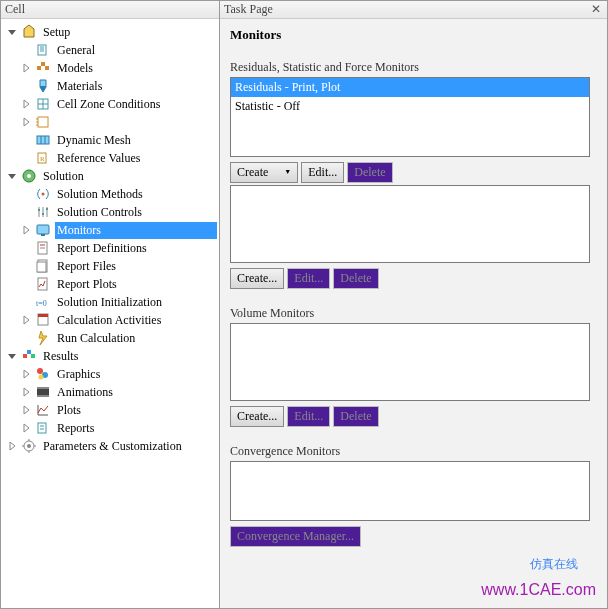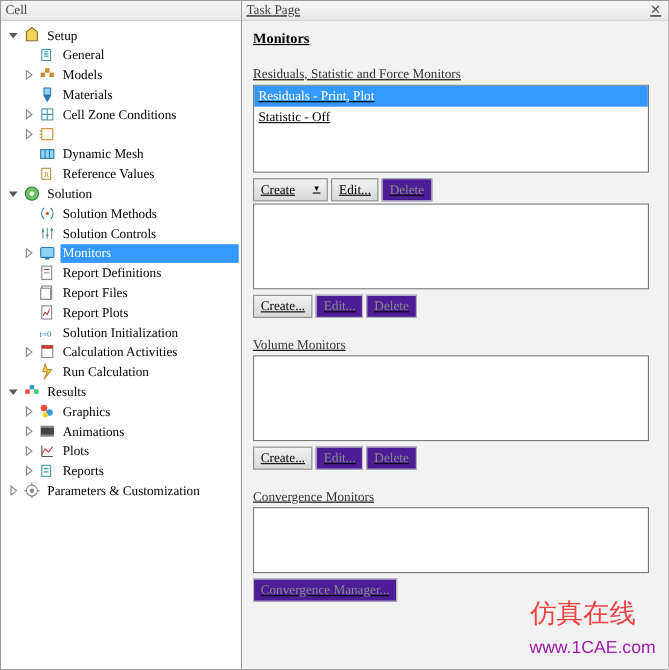--- a/index.html
+++ b/index.html
@@ -75,21 +75,20 @@
     color: #fff;
   }
   .ind-0 { padding-left: 4px; }
   .ind-1 { padding-left: 18px; }
   
   .task-panel {
     flex: 1;
     display: flex;
     flex-direction: column;
     background: #f2f2f2;
-    text-decoration: underline;
   }
   .close-x {
     width: 14px;
     text-align: center;
     cursor: pointer;
     color: #555;
   }
   .task-body {
     flex: 1;
     padding: 8px 10px 4px 10px;
@@ -140,23 +139,23 @@
     cursor: default;
   }
   .dd-arrow {
     font-size: 7px;
     line-height: 1;
   }
   .watermark1 {
     position: absolute;
     right: 30px;
     bottom: 36px;
-    color: #ef4444;
+    color: #3b82f6;
     font-family: Liberation Sans, sans-serif;
-    font-size: 24px;
+    font-size: 12px;
     pointer-events: none;
   }
   .watermark2 {
     position: absolute;
     right: 12px;
     bottom: 10px;
     color: #a21caf;
     font-family: Arial, sans-serif;
     font-size: 16px;
     pointer-events: none;

